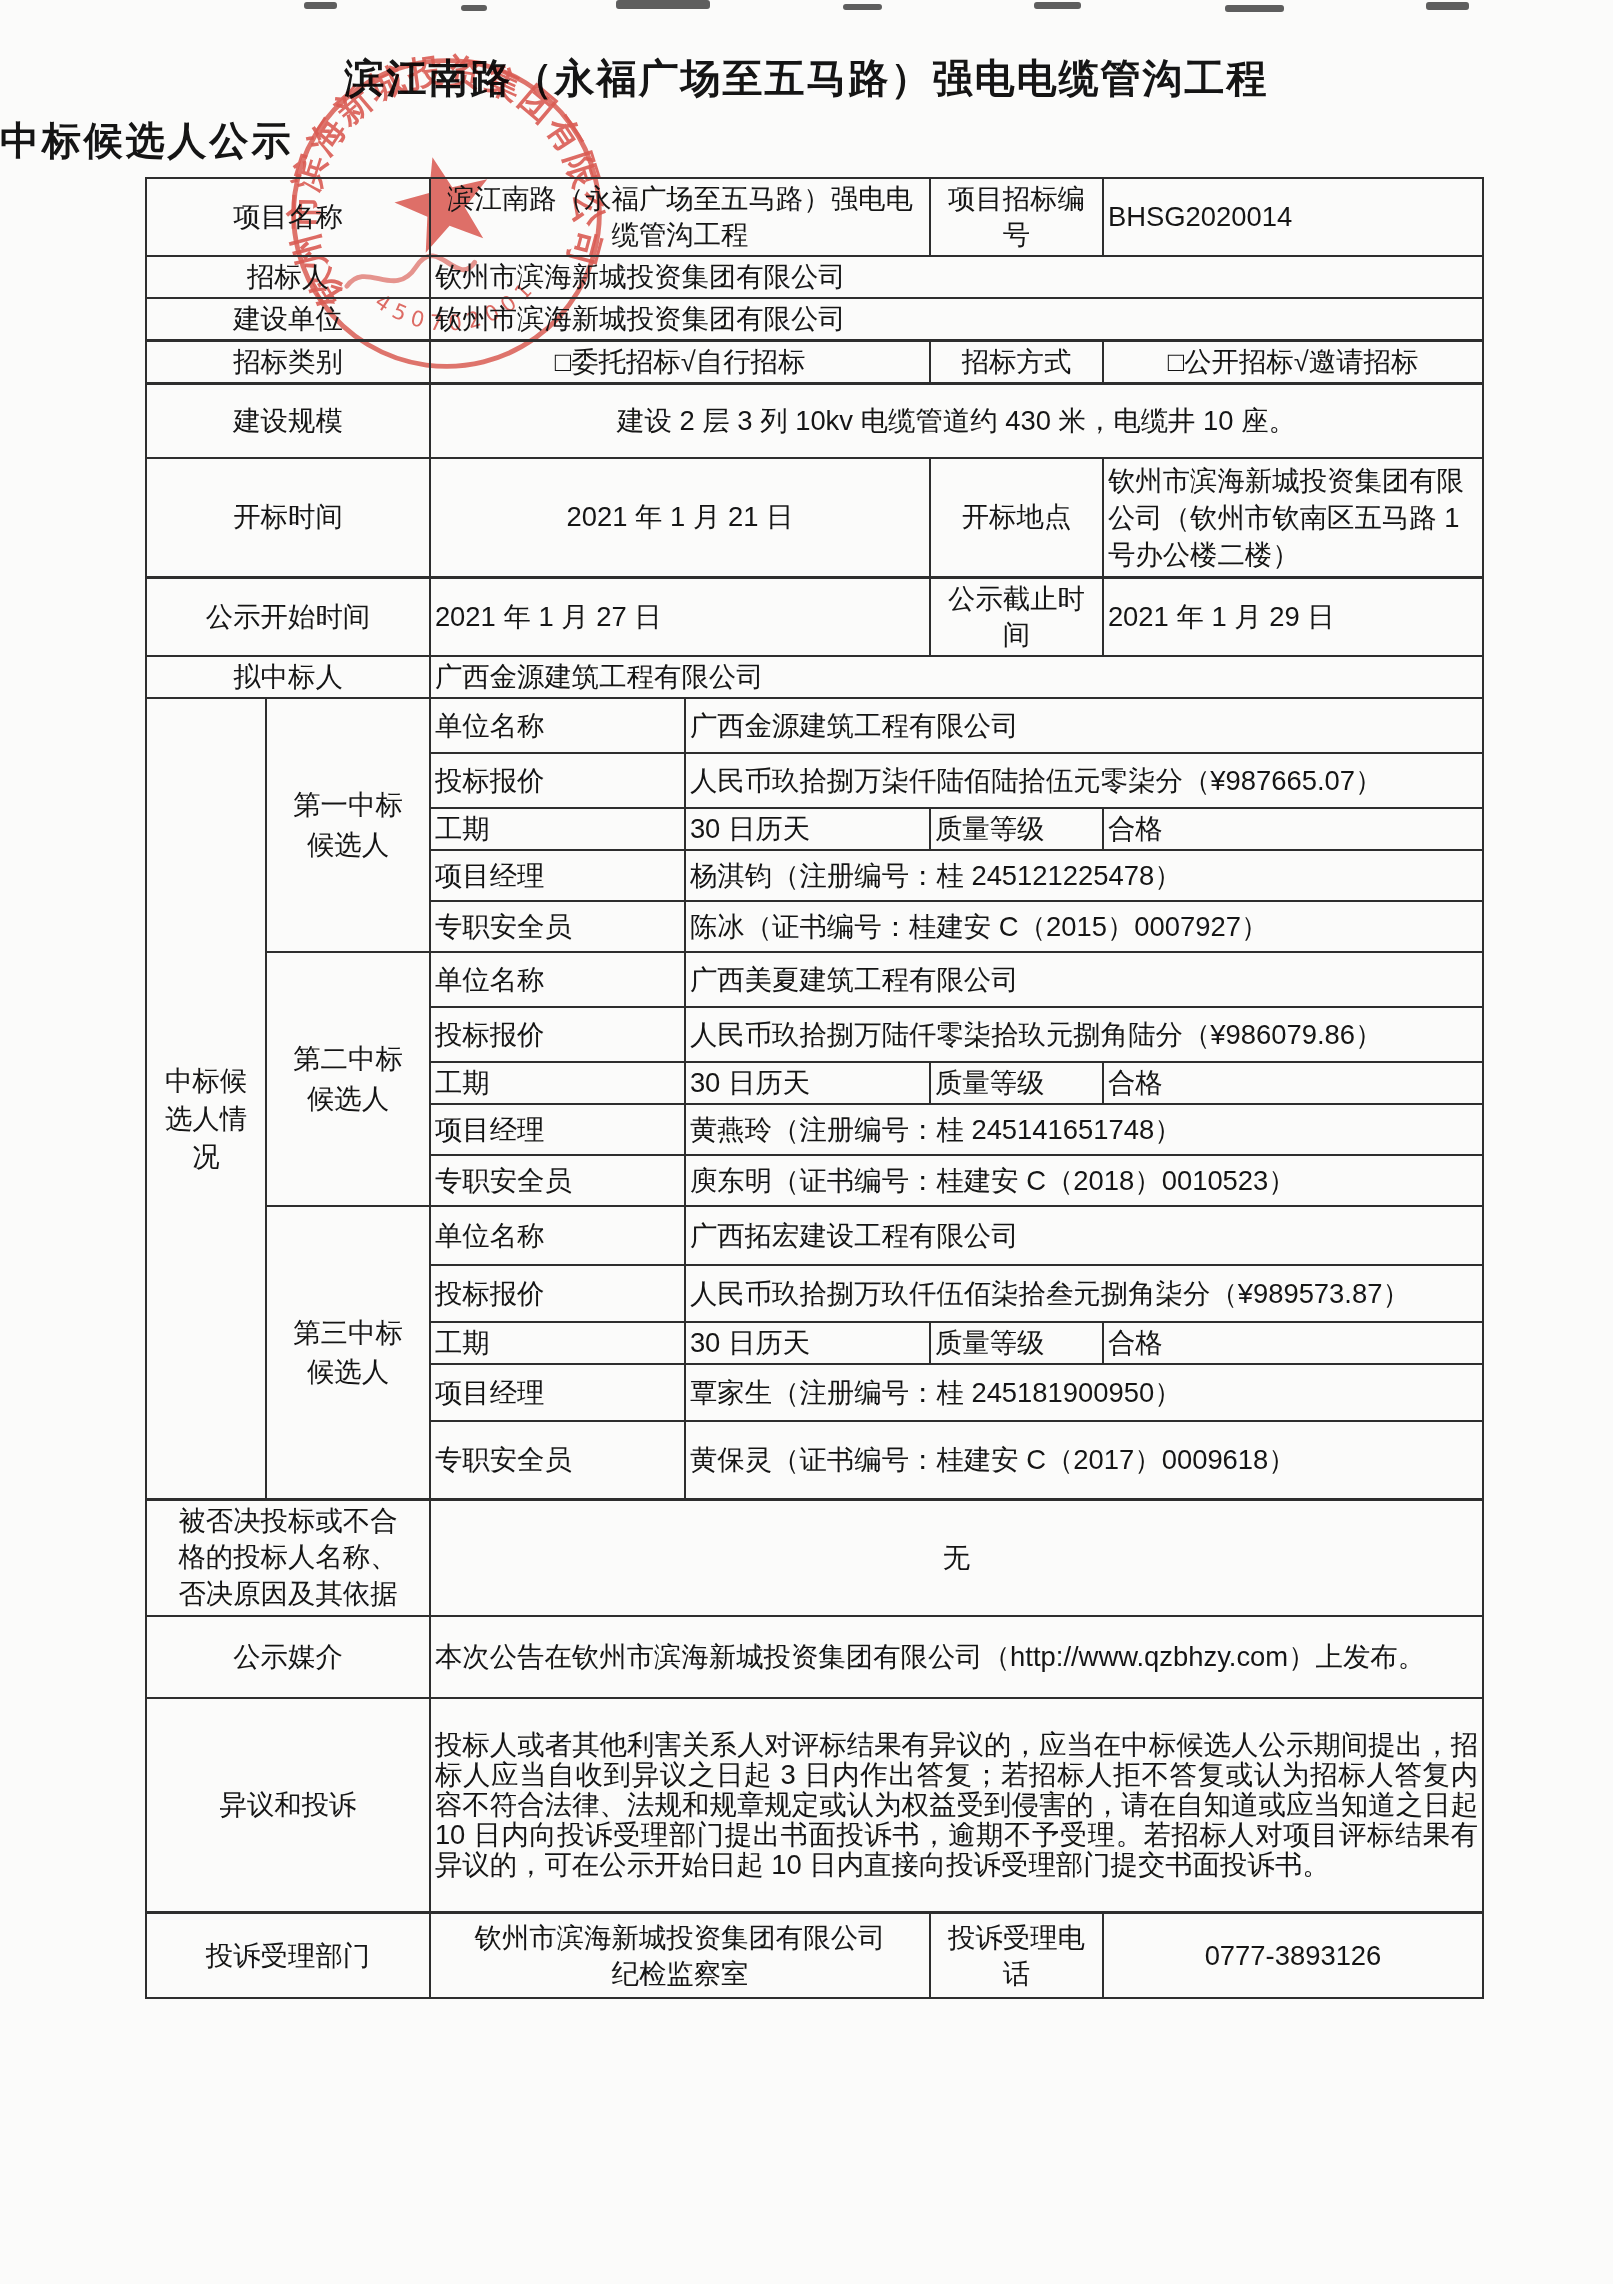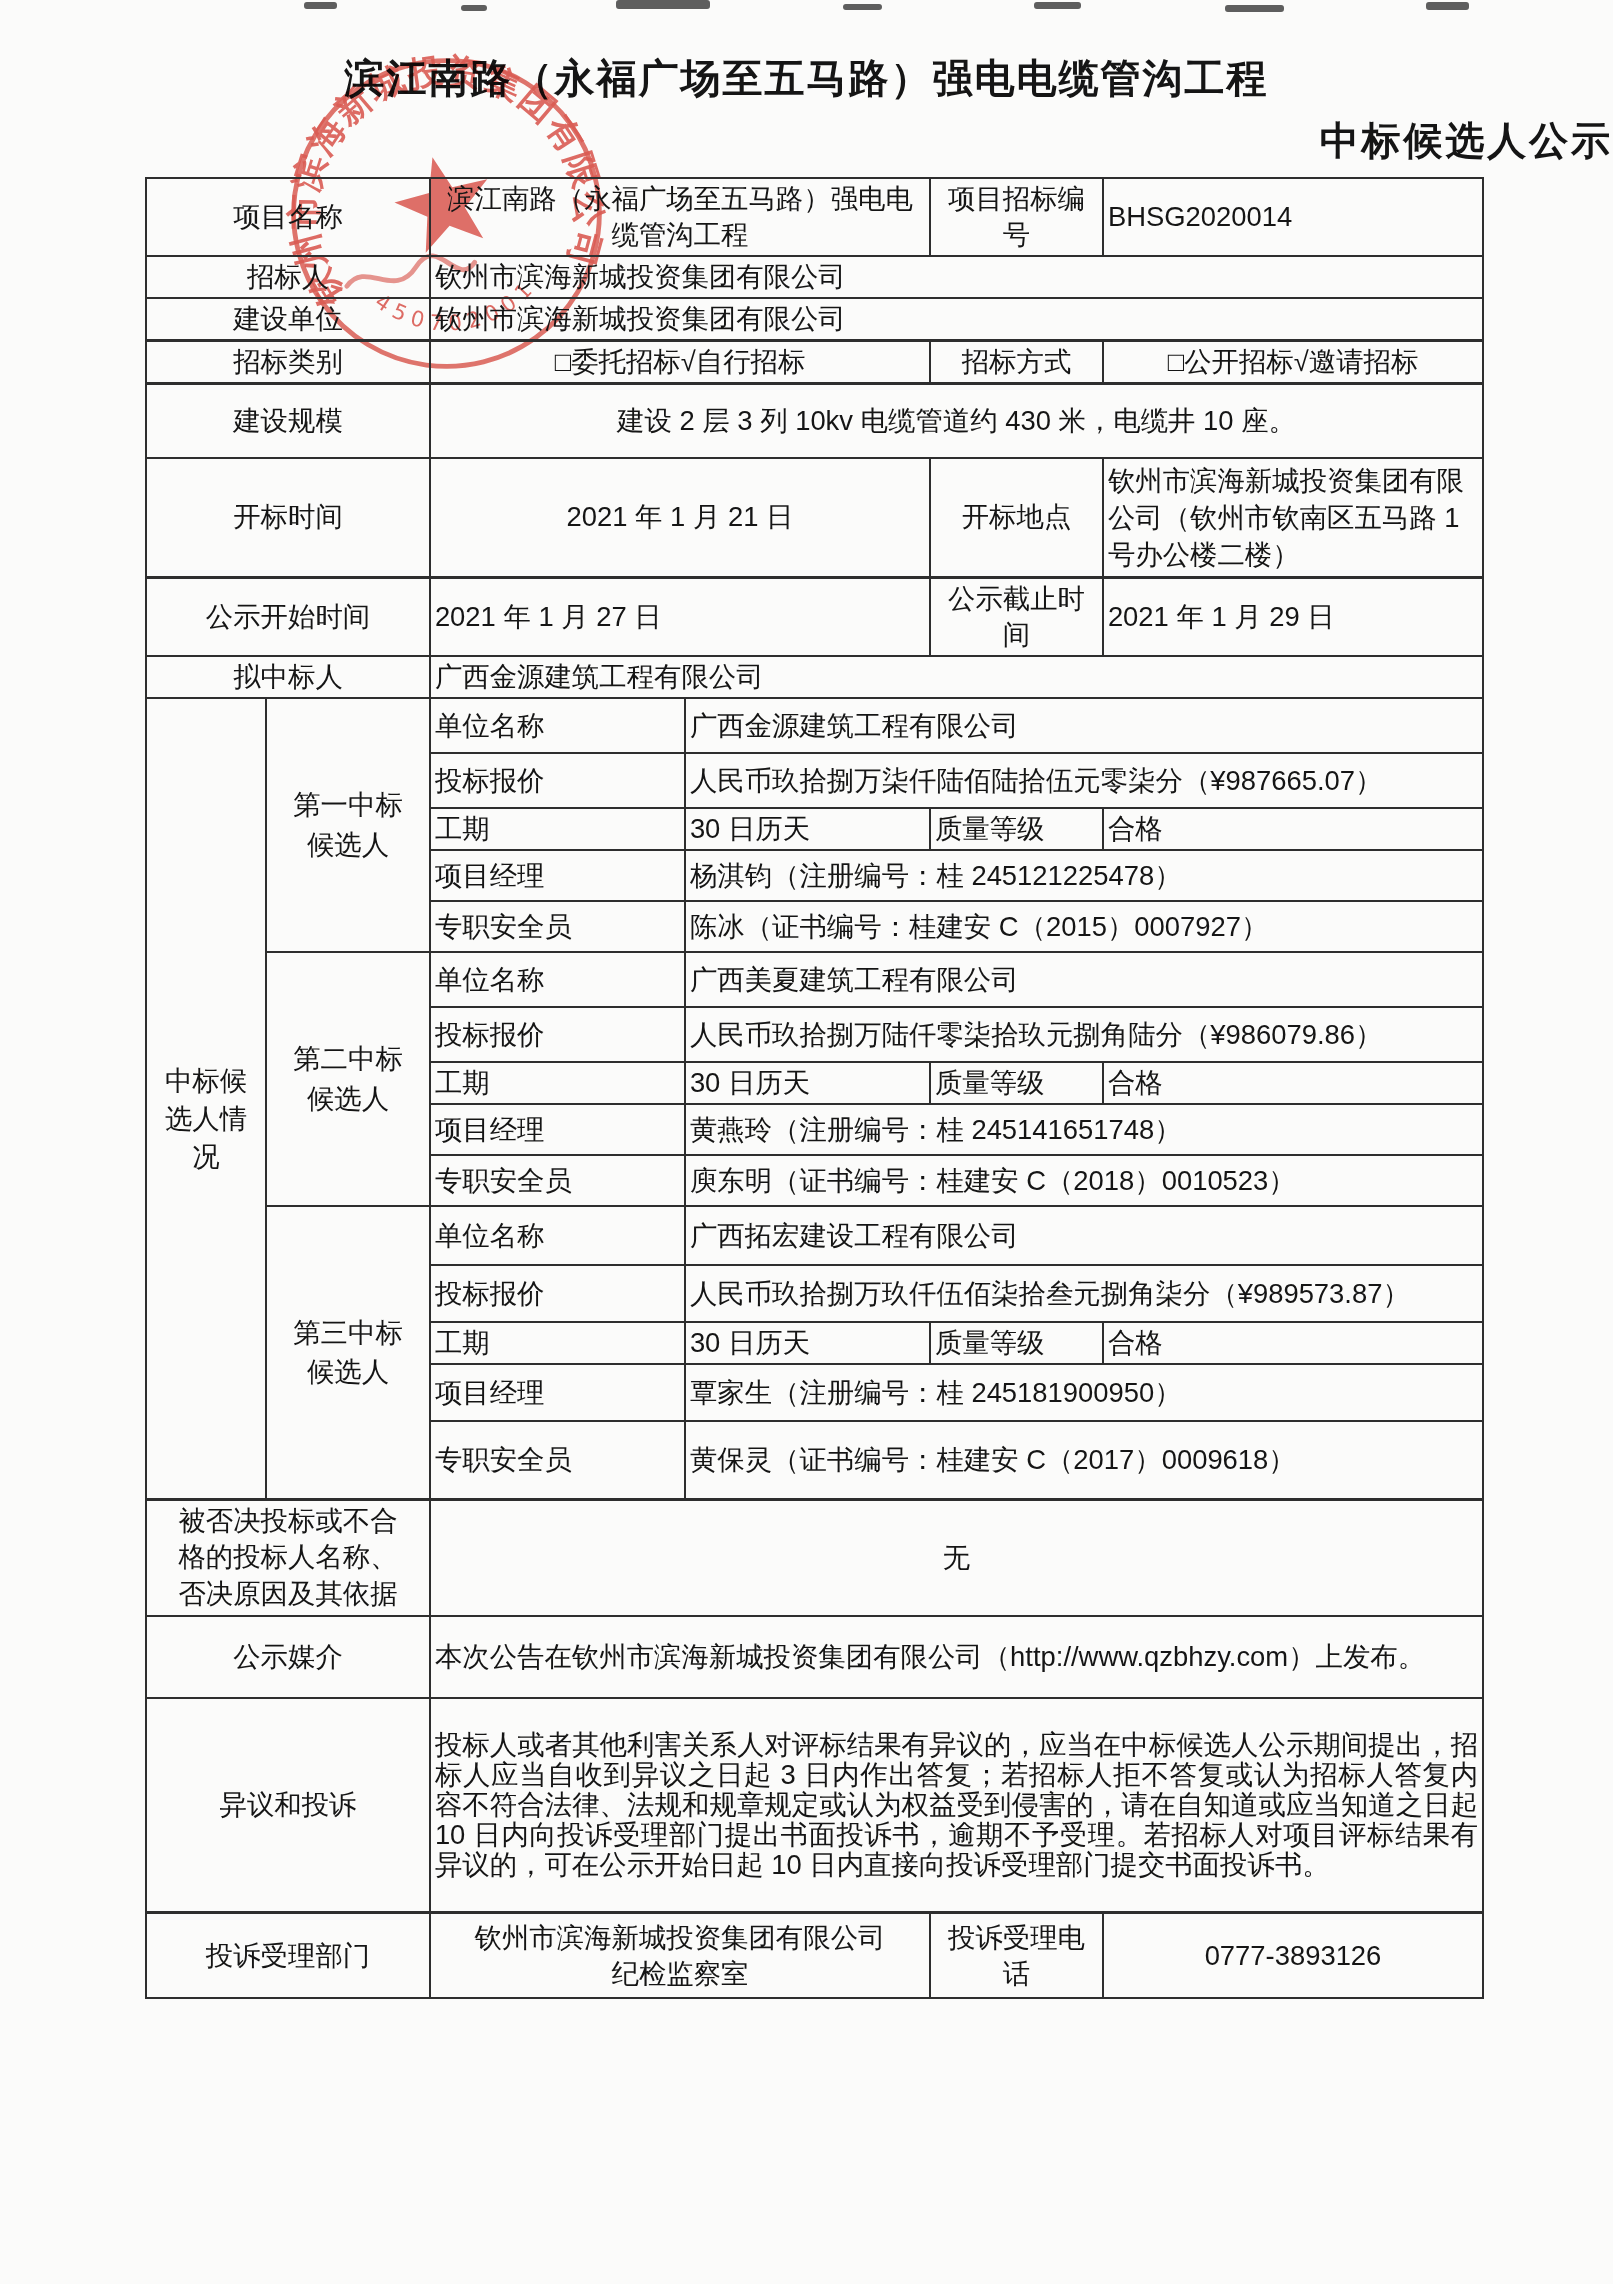--- a/index.html
+++ b/index.html
@@ -16,21 +16,21 @@
   
   .smudge{position:absolute;background:#2a2a2a;border-radius:2.9px;opacity:.75;}
 
   
   .title1{
     position:absolute;top:51px;left:0;width:100%;
     text-align:center;font-size:40px;font-weight:700;letter-spacing:2px;
   }
   .title2{
     position:absolute;top:114px;left:0;width:100%;
-    text-align:right;font-size:39px;font-weight:700;letter-spacing:2.9px;
+    text-align:left;font-size:39px;font-weight:700;letter-spacing:2.9px;
   }
 
   
   .stamp{
     position:absolute;left:282px;top:49px;width:329px;height:329px;
     transform:rotate(-14deg);
     opacity:.82;mix-blend-mode:multiply;pointer-events:none;
   }
 
   

